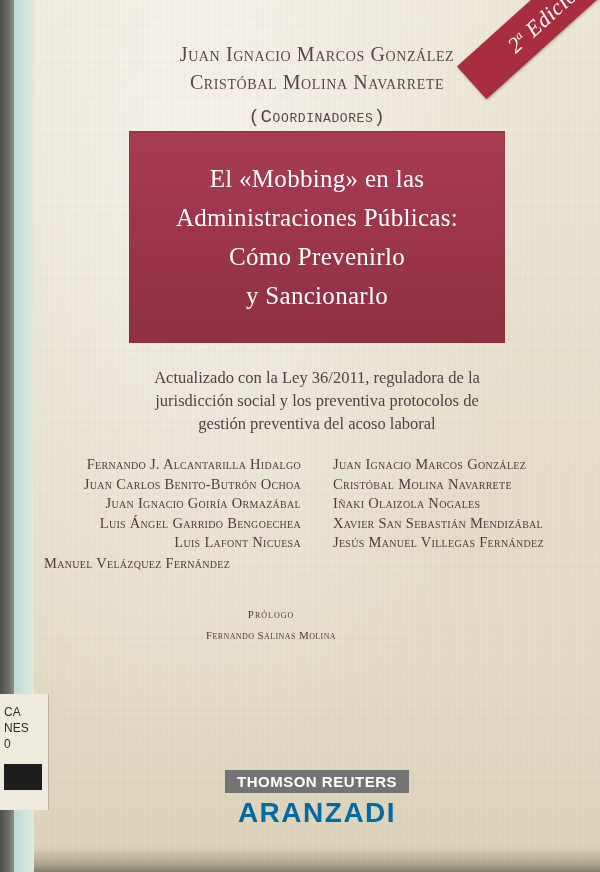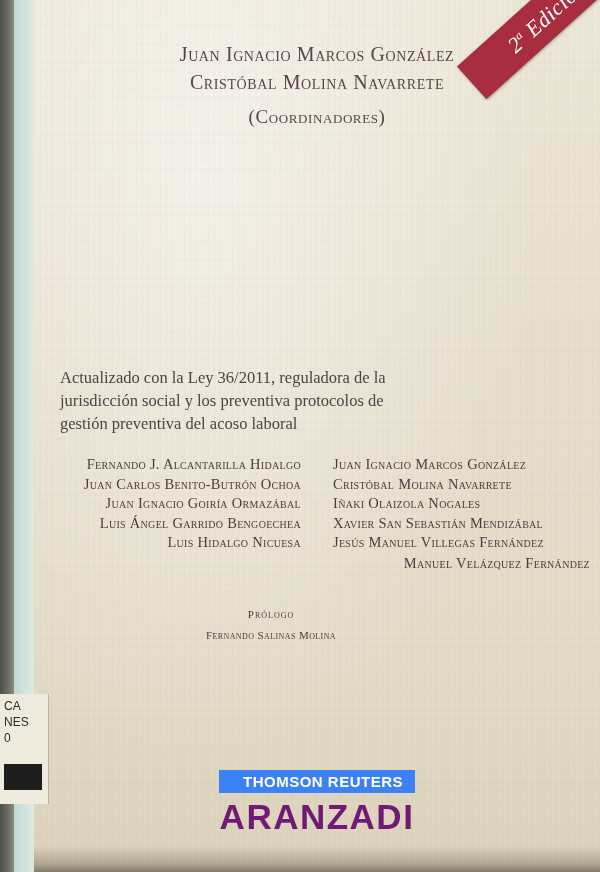--- a/index.html
+++ b/index.html
@@ -98,20 +98,21 @@
     line-height: 28px;
     color: #5a4348;
   }
   .coordinators .role {
     font-variant: small-caps;
     font-size: 19px;
     letter-spacing: 0.6px;
     line-height: 30px;
     margin-top: 6px;
     color: #5a4348;
+    font-family: Liberation Mono, monospace;
   }
 
   
   .title-box {
     position: absolute;
     left: 129px; top: 131px;
     width: 376px; height: 212px;
     background: #a03a50;
     background: linear-gradient(180deg,#a73c53 0%, #9b3549 55%, #8e3042 100%);
     display: flex;
@@ -128,20 +129,21 @@
     text-align: center;
     letter-spacing: 0.3px;
     white-space: nowrap;
   }
 
   
   .update-note {
     position: absolute;
     left: 60px; top: 366px;
     width: 514px;
+    text-align: center;
     color: #4d4246;
     font-size: 16.5px;
     line-height: 23px;
   }
 
   
   .authors {
     position: absolute;
     left: 44px; top: 455px;
     width: 546px;
@@ -155,21 +157,21 @@
     font-size: 14.5px;
     line-height: 19.5px;
     letter-spacing: 0.3px;
   }
   .authors .col.left { text-align: right; width: 258px; }
   .authors .col.right { text-align: left; width: 258px; }
   .authors .full {
     position: absolute;
     left: 0; top: 99px;
     width: 546px;
-    text-align: right;
+    text-align: left;
     font-variant: small-caps;
     font-size: 14.5px;
     line-height: 19.5px;
     letter-spacing: 0.3px;
   }
 
   
   .prologue {
     position: absolute;
     left: 34px; top: 606px;
@@ -193,50 +195,50 @@
 
   
   .publisher {
     position: absolute;
     left: 34px; top: 770px;
     width: 566px;
     text-align: center;
   }
   .publisher .thomson {
     display: inline-block;
-    background: #3b82f6;
+    background: #737373;
     color: #ffffff;
     font-family: "Liberation Sans", sans-serif;
     font-weight: bold;
     font-size: 15px;
     letter-spacing: 0.5px;
-    padding: 3px 12px 3px 24px;
+    padding: 3px 12px 3px 12px;
   }
   .publisher .aranzadi {
     margin-top: 4px;
-    color: #701a75;
+    color: #0369a1;
     font-family: "Liberation Sans", sans-serif;
     font-weight: bold;
-    font-size: 35px;
+    font-size: 28px;
     letter-spacing: 1.5px;
     text-align: center;
   }
 
   
   .library-sticker {
     position: absolute;
     left: 0px; top: 694px;
     width: 48px; height: 106px;
     background: #efeade;
     border-right: 1px solid #b9b2a0;
     color: #2a2a2a;
     font-family: "Liberation Sans", sans-serif;
     font-size: 12px;
     line-height: 16px;
-    padding-top: 4px;
+    padding-top: 10px;
   }
   .library-sticker div { padding-left: 4px; }
   .library-sticker .barcode {
     position: absolute;
     left: 4px; top: 70px;
     width: 34px; height: 26px;
     background: #1d1d1d;
   }
 </style>
 </head>
@@ -254,34 +256,40 @@
   <div class="edition-ribbon">
     <span class="txt"><span>2</span><sup>a</sup><span> Edición</span></span>
   </div>
 
   <div class="coordinators">
     <div class="name">Juan Ignacio Marcos González</div>
     <div class="name">Cristóbal Molina Navarrete</div>
     <div class="role">(Coordinadores)</div>
   </div>
 
+  <div class="title-box">
+    <div class="line">El «Mobbing» en las</div>
+    <div class="line">Administraciones Públicas:</div>
+    <div class="line">Cómo Prevenirlo</div>
+    <div class="line">y Sancionarlo</div>
+  </div>
 
   <div class="update-note">
     <div>Actualizado con la Ley 36/2011, reguladora de la</div>
     <div>jurisdicción social y los preventiva protocolos de</div>
     <div>gestión preventiva del acoso laboral</div>
   </div>
 
   <div class="authors">
     <div class="col left">
       <div>Fernando J. Alcantarilla Hidalgo</div>
       <div>Juan Carlos Benito-Butrón Ochoa</div>
       <div>Juan Ignacio Goiría Ormazábal</div>
       <div>Luis Ángel Garrido Bengoechea</div>
-      <div>Luis Hidalgo Nicuesa</div>
+      <div>Luis Lafont Nicuesa</div>
     </div>
     <div class="col right">
       <div>Juan Ignacio Marcos González</div>
       <div>Cristóbal Molina Navarrete</div>
       <div>Iñaki Olaizola Nogales</div>
       <div>Xavier San Sebastián Mendizábal</div>
       <div>Jesús Manuel Villegas Fernández</div>
     </div>
     <div class="full">Manuel Velázquez Fernández</div>
   </div>

